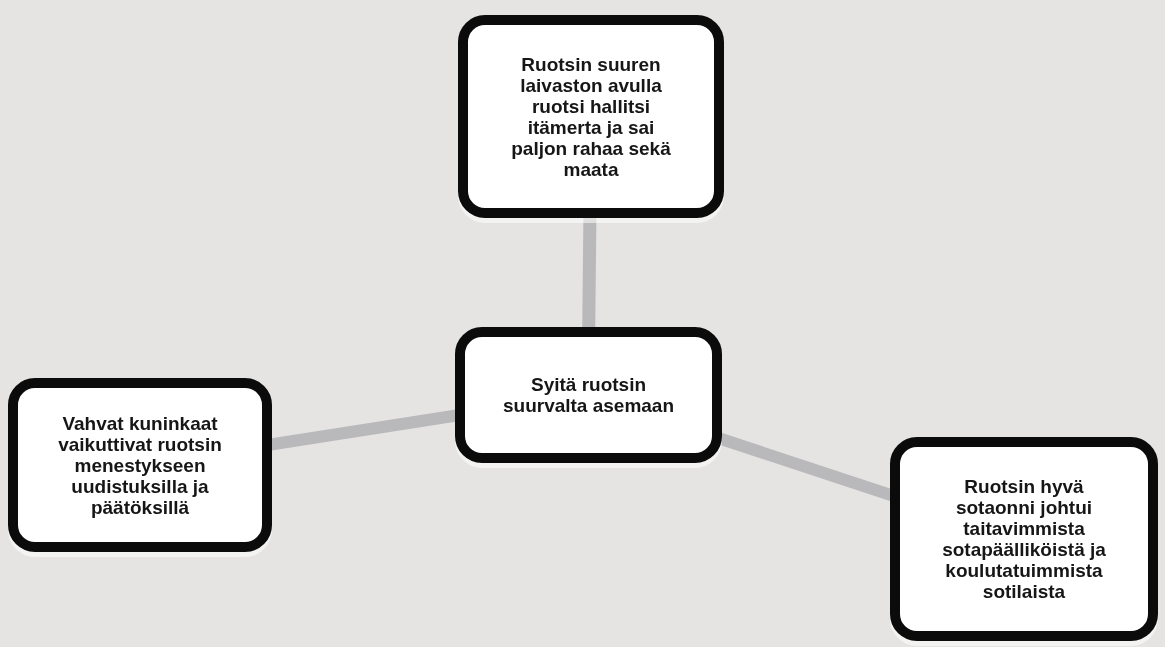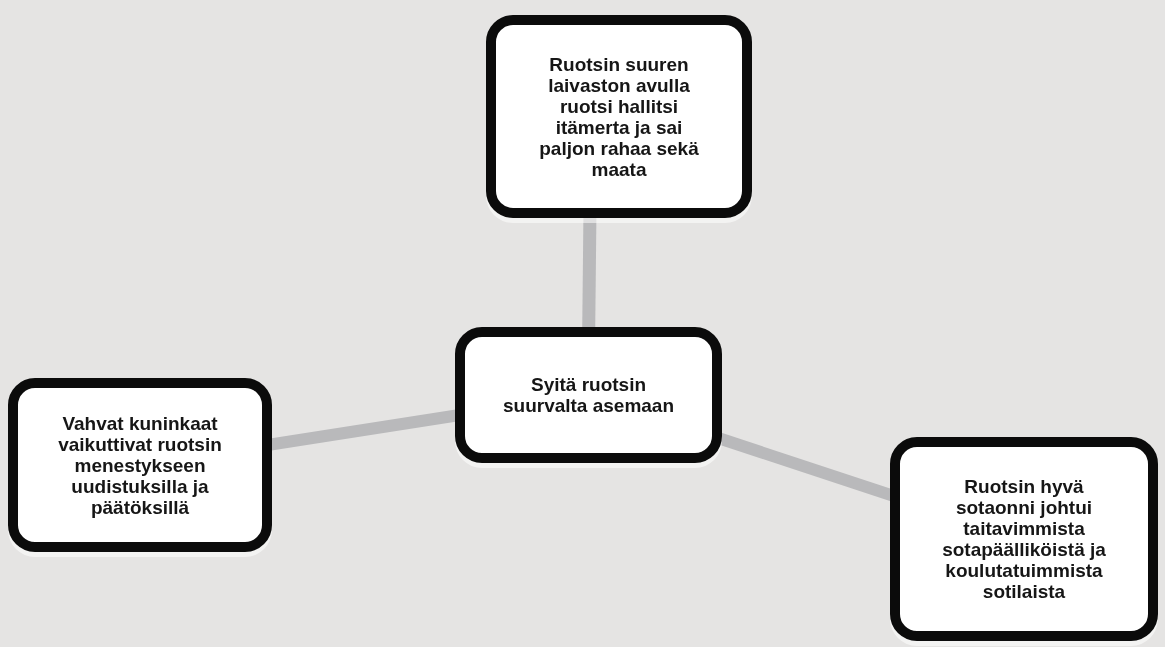--- a/index.html
+++ b/index.html
@@ -46,21 +46,21 @@
     cursor:pointer;
   }
   .node .node-text{
     white-space:pre-line;
     font-weight:700;
     font-size:19px;
     line-height:21px;
     color:var(--text);
     letter-spacing:0px;
   }
-  #node-top{left:458px;top:15px;width:266px;height:203px;margin-left:28px;}
+  #node-top{left:458px;top:15px;width:266px;height:203px;}
   #node-center{left:455px;top:327px;width:267px;height:136px;}
   #node-left{left:8px;top:378px;width:264px;height:174px;}
   #node-bottom-right{left:890px;top:437px;width:268px;height:204px;}
 </style>
 </head>
 <body>
 
 <div class="canvas">
 
   <svg class="edges" viewBox="0 0 1165 647" aria-hidden="true">

